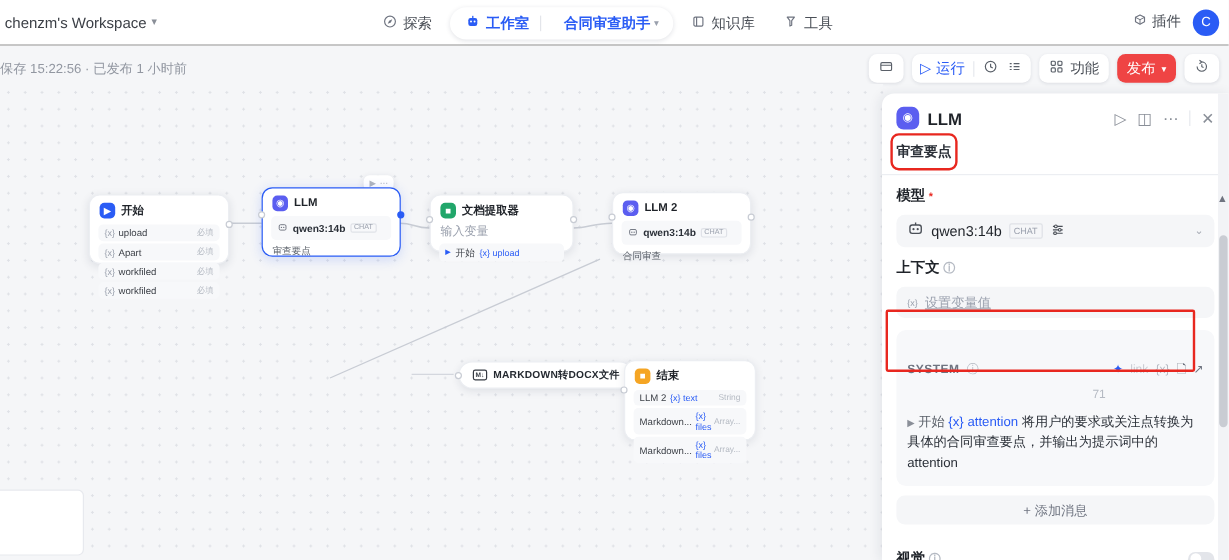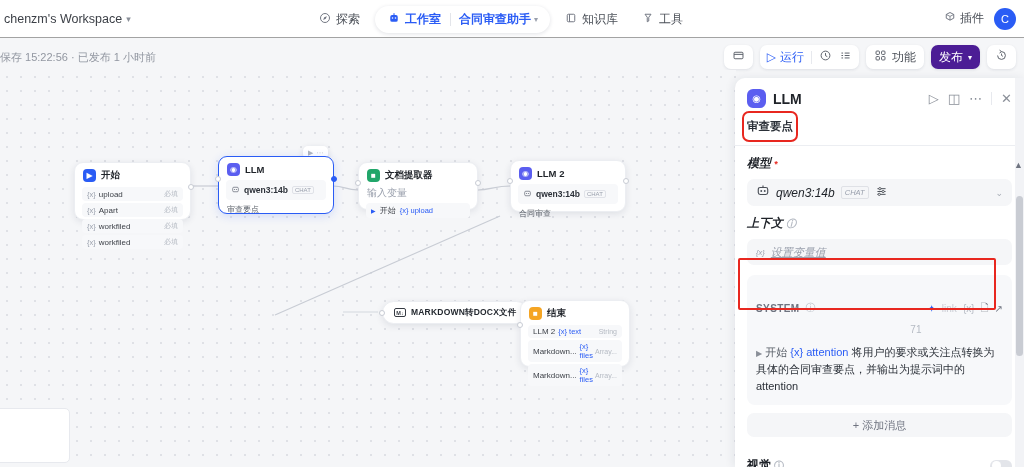--- a/index.html
+++ b/index.html
@@ -15,32 +15,32 @@
     background:#fff; border-bottom:1px solid #a3a3a3;
     display:flex; align-items:center;
   }
   .ws-name{ position:absolute; left:4px; font-size:12.5px; color:#3b3f46; display:flex; align-items:center; gap:4px; cursor:pointer;}
   .ws-name .chev{ font-size:9px; color:#8a8f98; }
   .nav-center{ position:absolute; left:310px; top:5px; display:flex; align-items:center; gap:6px; height:28px;}
   .nav-item{ display:flex; align-items:center; gap:5px; padding:4px 9px; border-radius:7px; color:#4a4f57; font-size:12px; cursor:pointer;}
   .nav-pill{ background:#fff; border-radius:14px; box-shadow:0 1px 4px rgba(20,30,60,.13); display:flex; align-items:center; padding:2px 4px; }
   .nav-pill .act{ display:flex; align-items:center; gap:5px; padding:3px 9px; color:#2a5cf5; font-weight:bold; font-size:12px; cursor:pointer;}
   .nav-pill .sep{ width:1px; height:13px; background:#e3e5ea; }
-  .nav-pill .sub{ display:flex; align-items:center; gap:3px; padding:3px 8px; color:#2a5cf5; font-weight:bold; font-size:12px; cursor:pointer;}
+  .nav-pill .sub{ display:flex; align-items:center; gap:3px; padding:3px 8px; color:#2a5cf5; font-weight:bold; font-size:12px; cursor:pointer;margin-left:11px;}
   .nav-pill .sub .chev{ font-size:8px; color:#9aa0ad; font-weight:normal;}
   .ic{ display:inline-block; }
   .topright{ position:absolute; right:8px; display:flex; align-items:center; gap:10px;}
   .plug{ display:flex; align-items:center; gap:4px; color:#4a4f57; font-size:12px; cursor:pointer;}
   .avatar{ width:22px;height:22px;border-radius:50%; background:#2a5cf5; color:#fff; font-size:11px;
            display:flex;align-items:center;justify-content:center; cursor:pointer;}
   .savetxt{ position:absolute; left:0px; top:50px; font-size:11px; color:#9297a1; white-space:nowrap;}
   .tools{ position:absolute; right:8px; top:45px; display:flex; align-items:center; gap:7px;}
   .tbtn{ background:#fff; border-radius:7px; box-shadow:0 1px 3px rgba(20,30,60,.10); height:24px;
          display:flex; align-items:center; padding:0 8px; gap:5px; font-size:12px; color:#4a4f57; cursor:pointer;}
-  .tbtn.pri{ background:#4c1d95; color:#fff; }
+  .tbtn.pri{ background:#ef4444; color:#fff; }
   .tbtn .run{ color:#2a5cf5; }
   .tbtn .vsep{ width:1px;height:13px;background:#e7e9ee; }
   
   .canvas{ position:absolute; left:0; top:70px; width:736px; height:397px; background:#f5f6f8;
            background-image:radial-gradient(#dfe1e6 1px, transparent 1px); background-size:14px 14px; overflow:hidden;}
   .node{ position:absolute; background:#fff; border-radius:9px; box-shadow:0 2px 7px rgba(25,35,70,.10); border:1px solid #eceef2;}
   .node.sel{ border:1.6px solid #2a5cf5; box-shadow:0 2px 10px rgba(42,92,245,.18);}
   .nhead{ display:flex; align-items:center; gap:5px; padding:6px 8px 3px 8px; }
   .nicon{ width:13px;height:13px;border-radius:4px; display:flex;align-items:center;justify-content:center; font-size:8px; color:#fff;}
   .ntitle{ font-size:9.5px; font-weight:bold; color:#1f2329;}
@@ -70,21 +70,21 @@
           border-radius:10px 0 0 0; box-shadow:-2px 0 10px rgba(25,35,70,.08); overflow:hidden;}
   .phead{ display:flex; align-items:center; padding:11px 12px 4px 12px; gap:7px;}
   .pic{ width:19px;height:19px;border-radius:6px;background:#5b5ef0; display:flex;align-items:center;justify-content:center;color:#fff;font-size:10px;}
   .ptitle{ font-size:14px; font-weight:bold; color:#1f2329; flex:1;}
   .pacts{ display:flex;align-items:center;gap:9px; color:#8a8f98; font-size:13px;}
   .pacts .vsep{ width:1px;height:13px;background:#e7e9ee;}
   .pnameWrap{ padding:4px 12px 6px 12px; }
   .pname{ font-size:11.5px; color:#2b3038; font-weight:bold; display:inline-block; padding:3px 0;}
   .hl{ outline:2px solid #e8271f; outline-offset:3px; border-radius:2px;}
   .pdiv{ height:1px; background:#eceef2; margin:2px 0 0 0;}
-  .sect{ padding:9px 12px 0 12px;font-style:italic;}
+  .sect{ padding:9px 12px 0 12px;}
   .slabel{ font-size:12px; font-weight:bold; color:#1f2329; display:flex;align-items:center;gap:3px;}
   .star{ color:#e8271f; font-size:9px;}
   .qm{ color:#b5bac3; font-size:10px;}
   .sel-field{ background:#f5f6f8; border-radius:7px; height:27px; margin-top:7px;
               display:flex;align-items:center; padding:0 9px; gap:6px; cursor:pointer;}
   .mvalue{ font-size:12px; color:#1f2329;}
   .chatTag{ font-size:7.5px; color:#9aa0ad; border:1px solid #dfe1e6; border-radius:2px; padding:1px 3px;}
   .drop{ margin-left:auto; color:#a8adb6; font-size:9px;}
   .var-field{ background:#f5f6f8; border-radius:7px; height:26px; margin-top:7px;
               display:flex;align-items:center; padding:0 9px; gap:6px; cursor:pointer;}

